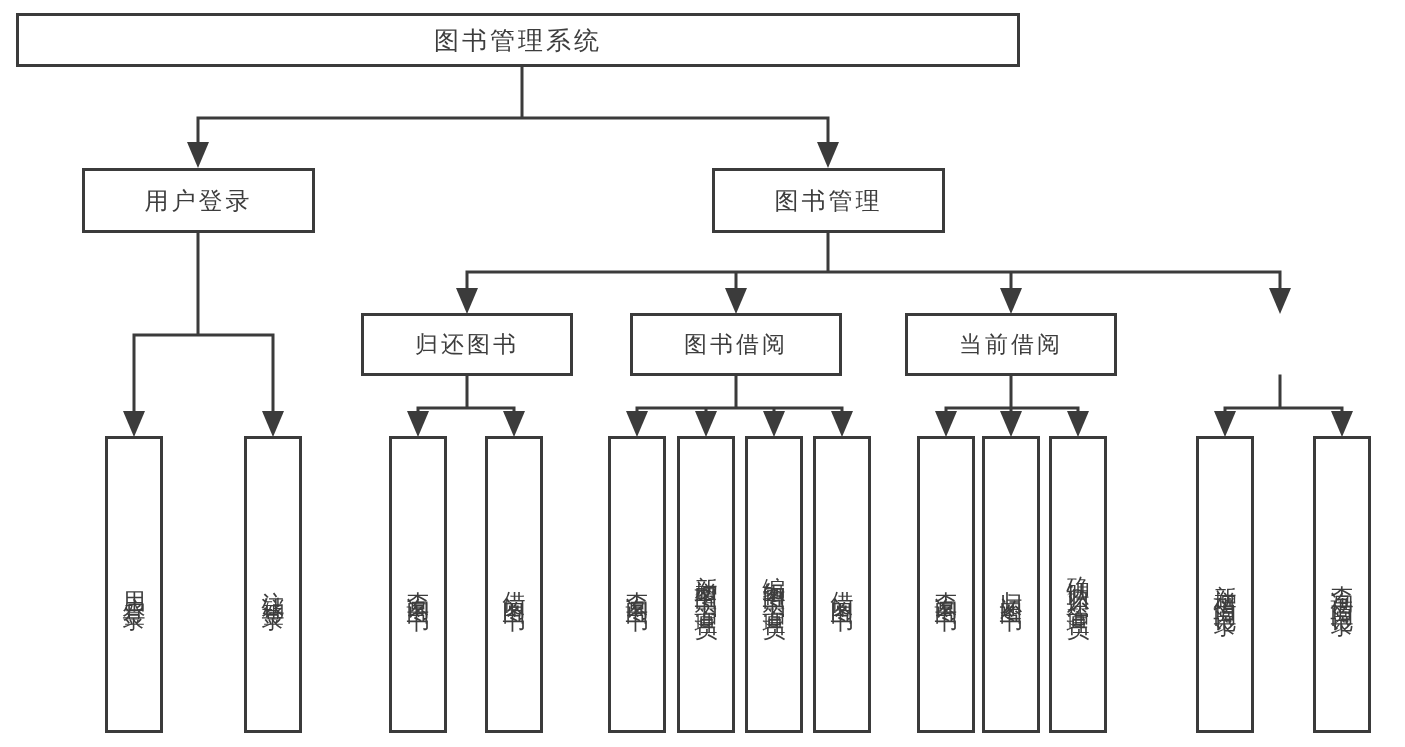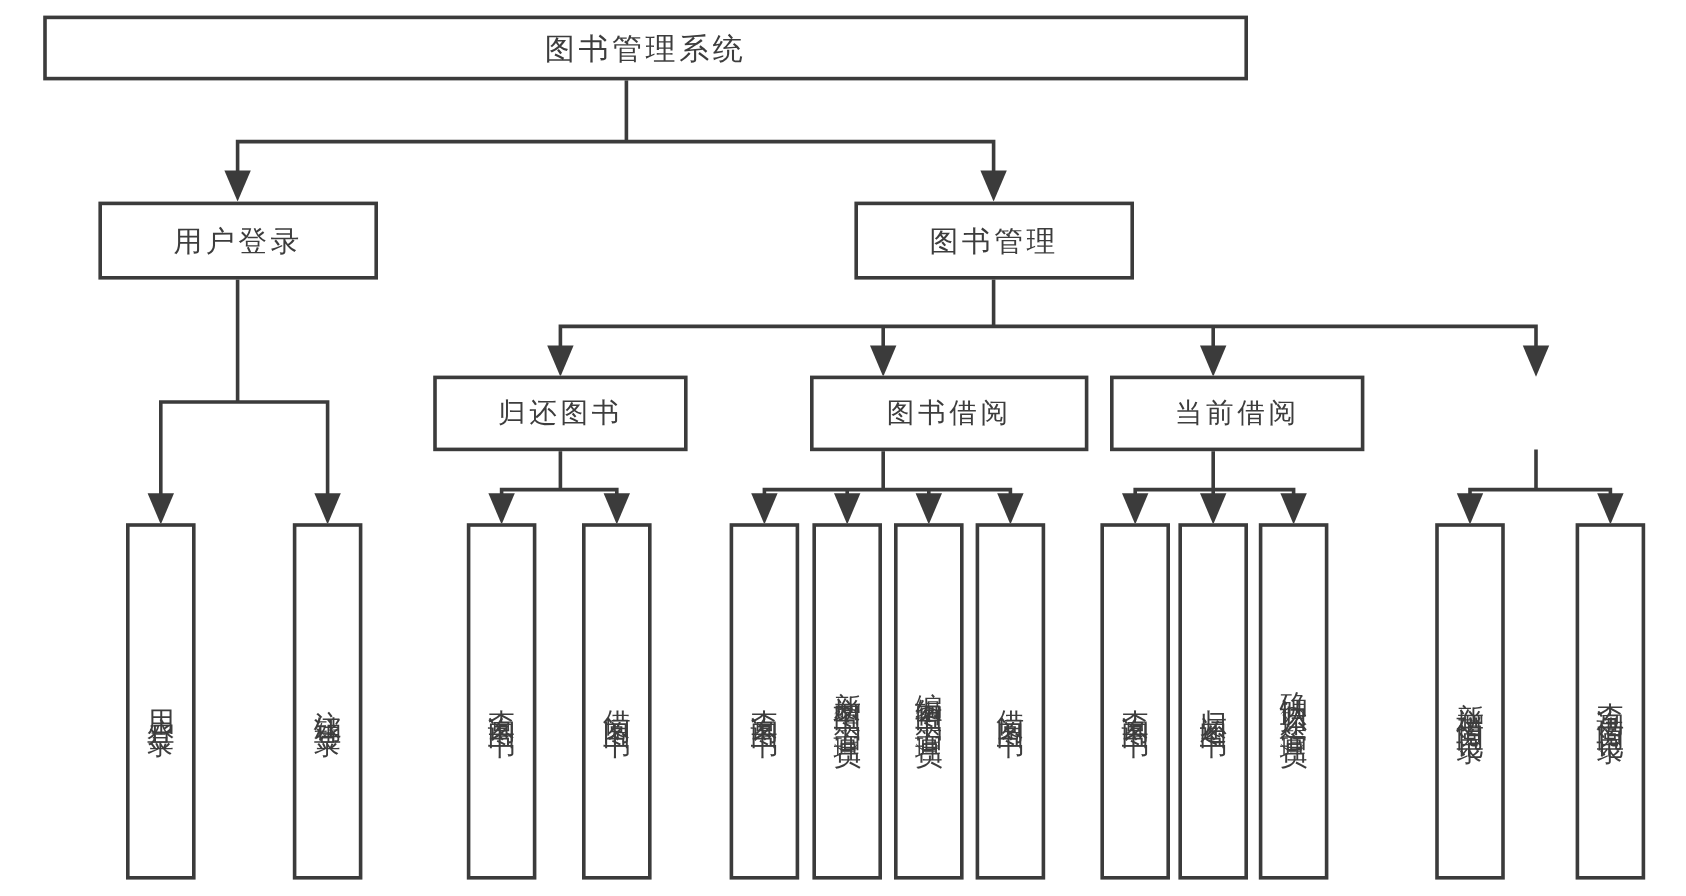--- a/index.html
+++ b/index.html
@@ -63,28 +63,28 @@
       <polygon points="763,411 785,411 774,437"></polygon>
       <polygon points="831,411 853,411 842,437"></polygon>
       <polygon points="935,411 957,411 946,437"></polygon>
       <polygon points="1000,411 1022,411 1011,437"></polygon>
       <polygon points="1067,411 1089,411 1078,437"></polygon>
       <polygon points="1214,411 1236,411 1225,437"></polygon>
       <polygon points="1331,411 1353,411 1342,437"></polygon>
     </g>
   </svg>
 
-  <div class="box lvl1" style="left:36px;top:13px;width:1004px;height:54px;">图书管理系统</div>
+  <div class="box lvl1" style="left:16px;top:13px;width:1004px;height:54px;">图书管理系统</div>
 
   <div class="box lvl2" style="left:82px;top:168px;width:233px;height:65px;">用户登录</div>
   <div class="box lvl2" style="left:712px;top:168px;width:233px;height:65px;text-align:center;">图书管理</div>
 
   <div class="box lvl3" style="left:361px;top:313px;width:212px;height:63px;">归还图书</div>
-  <div class="box lvl3" style="left:630px;top:313px;width:232px;height:63px;margin-left:45px;">图书借阅</div>
-  <div class="box lvl3" style="left:905px;top:313px;width:212px;height:63px;margin-left:20px;">当前借阅</div>
+  <div class="box lvl3" style="left:630px;top:313px;width:212px;height:63px;">图书借阅</div>
+  <div class="box lvl3" style="left:905px;top:313px;width:212px;height:63px;">当前借阅</div>
 
   <div class="vbox" style="left:105px;">
     <span>用户登录</span>
   </div>
   <div class="vbox" style="left:244px;">
     <span>注销登录</span>
   </div>
 
   <div class="vbox" style="left:389px;">
     <span>查询图书</span>

